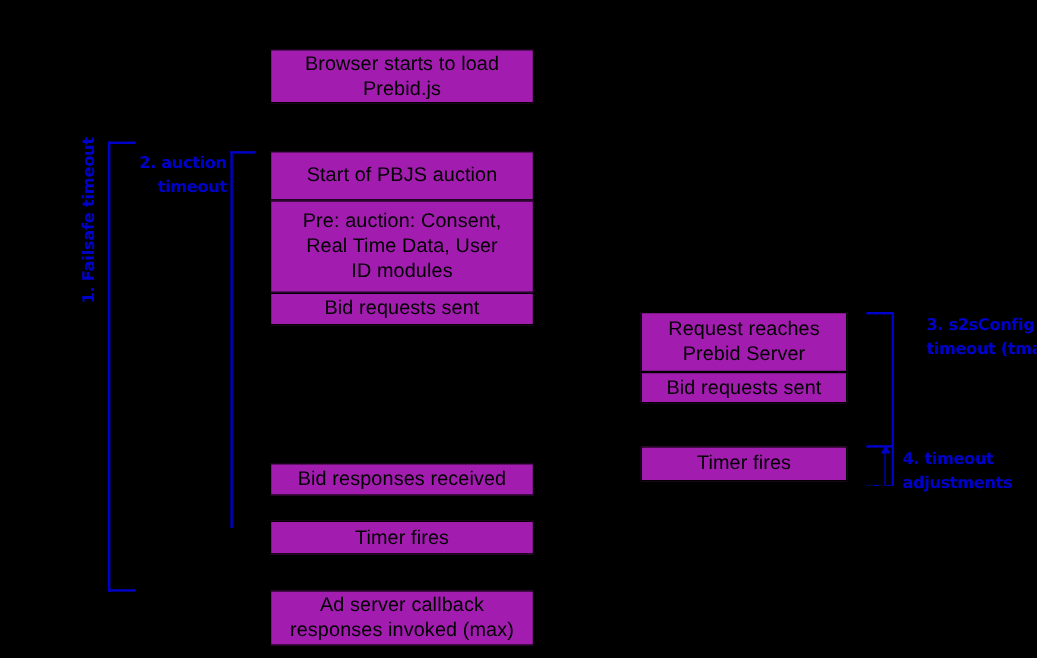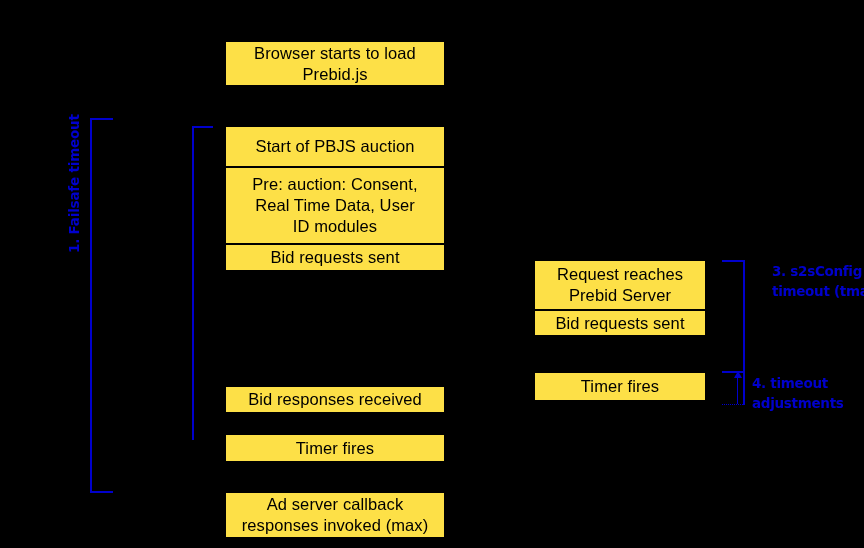--- a/index.html
+++ b/index.html
@@ -12,21 +12,21 @@
     width: 864px;
     height: 548px;
     background: #000000;
     overflow: hidden;
     font-family: "Liberation Sans", sans-serif;
   }
 
   
   .box {
     position: absolute;
-    background: #fde047;
+    background: #a21caf;
     color: #000000;
     border: 1px solid #000000;
     box-sizing: border-box;
     display: flex;
     align-items: center;
     justify-content: center;
     text-align: center;
     font-size: 16.5px;
     line-height: 21px;
     letter-spacing: 0.1px;
@@ -109,20 +109,22 @@
 
   <div class="box" style="left:534px; top:372px; width:172px; height:29px;">Timer fires</div>
 
   <div class="blue-line" style="left:90px; top:118px; width:2px; height:375px;"></div>
   <div class="blue-line" style="left:90px; top:118px; width:23px; height:2px;"></div>
   <div class="blue-line" style="left:90px; top:491px; width:23px; height:2px;"></div>
   <div class="rot-label" style="left:82px; top:237px; width:130px;">1. Failsafe timeout</div>
 
   <div class="blue-line" style="left:192px; top:126px; width:2px; height:314px;"></div>
   <div class="blue-line" style="left:192px; top:126px; width:21px; height:2px;"></div>
+  <div class="blue-label right-align" style="left:100px; top:126px; width:89px;">2. auction
+timeout</div>
 
   <div class="blue-line" style="left:743px; top:260px; width:2px; height:113px;"></div>
   <div class="blue-line" style="left:722px; top:260px; width:23px; height:2px;"></div>
   <div class="blue-line" style="left:722px; top:371px; width:23px; height:2px;"></div>
   <div class="blue-label left-align" style="left:752px; top:261px; width:112px;margin-left:20px;">3. s2sConfig
 timeout (tmax)</div>
 
   <div class="blue-line" style="left:737px; top:377px; width:1px; height:27px;"></div>
   <div class="arrow-up" style="left:734px; top:371px;"></div>
   <div class="dotted-line" style="left:722px; top:404px; width:23px;"></div>

